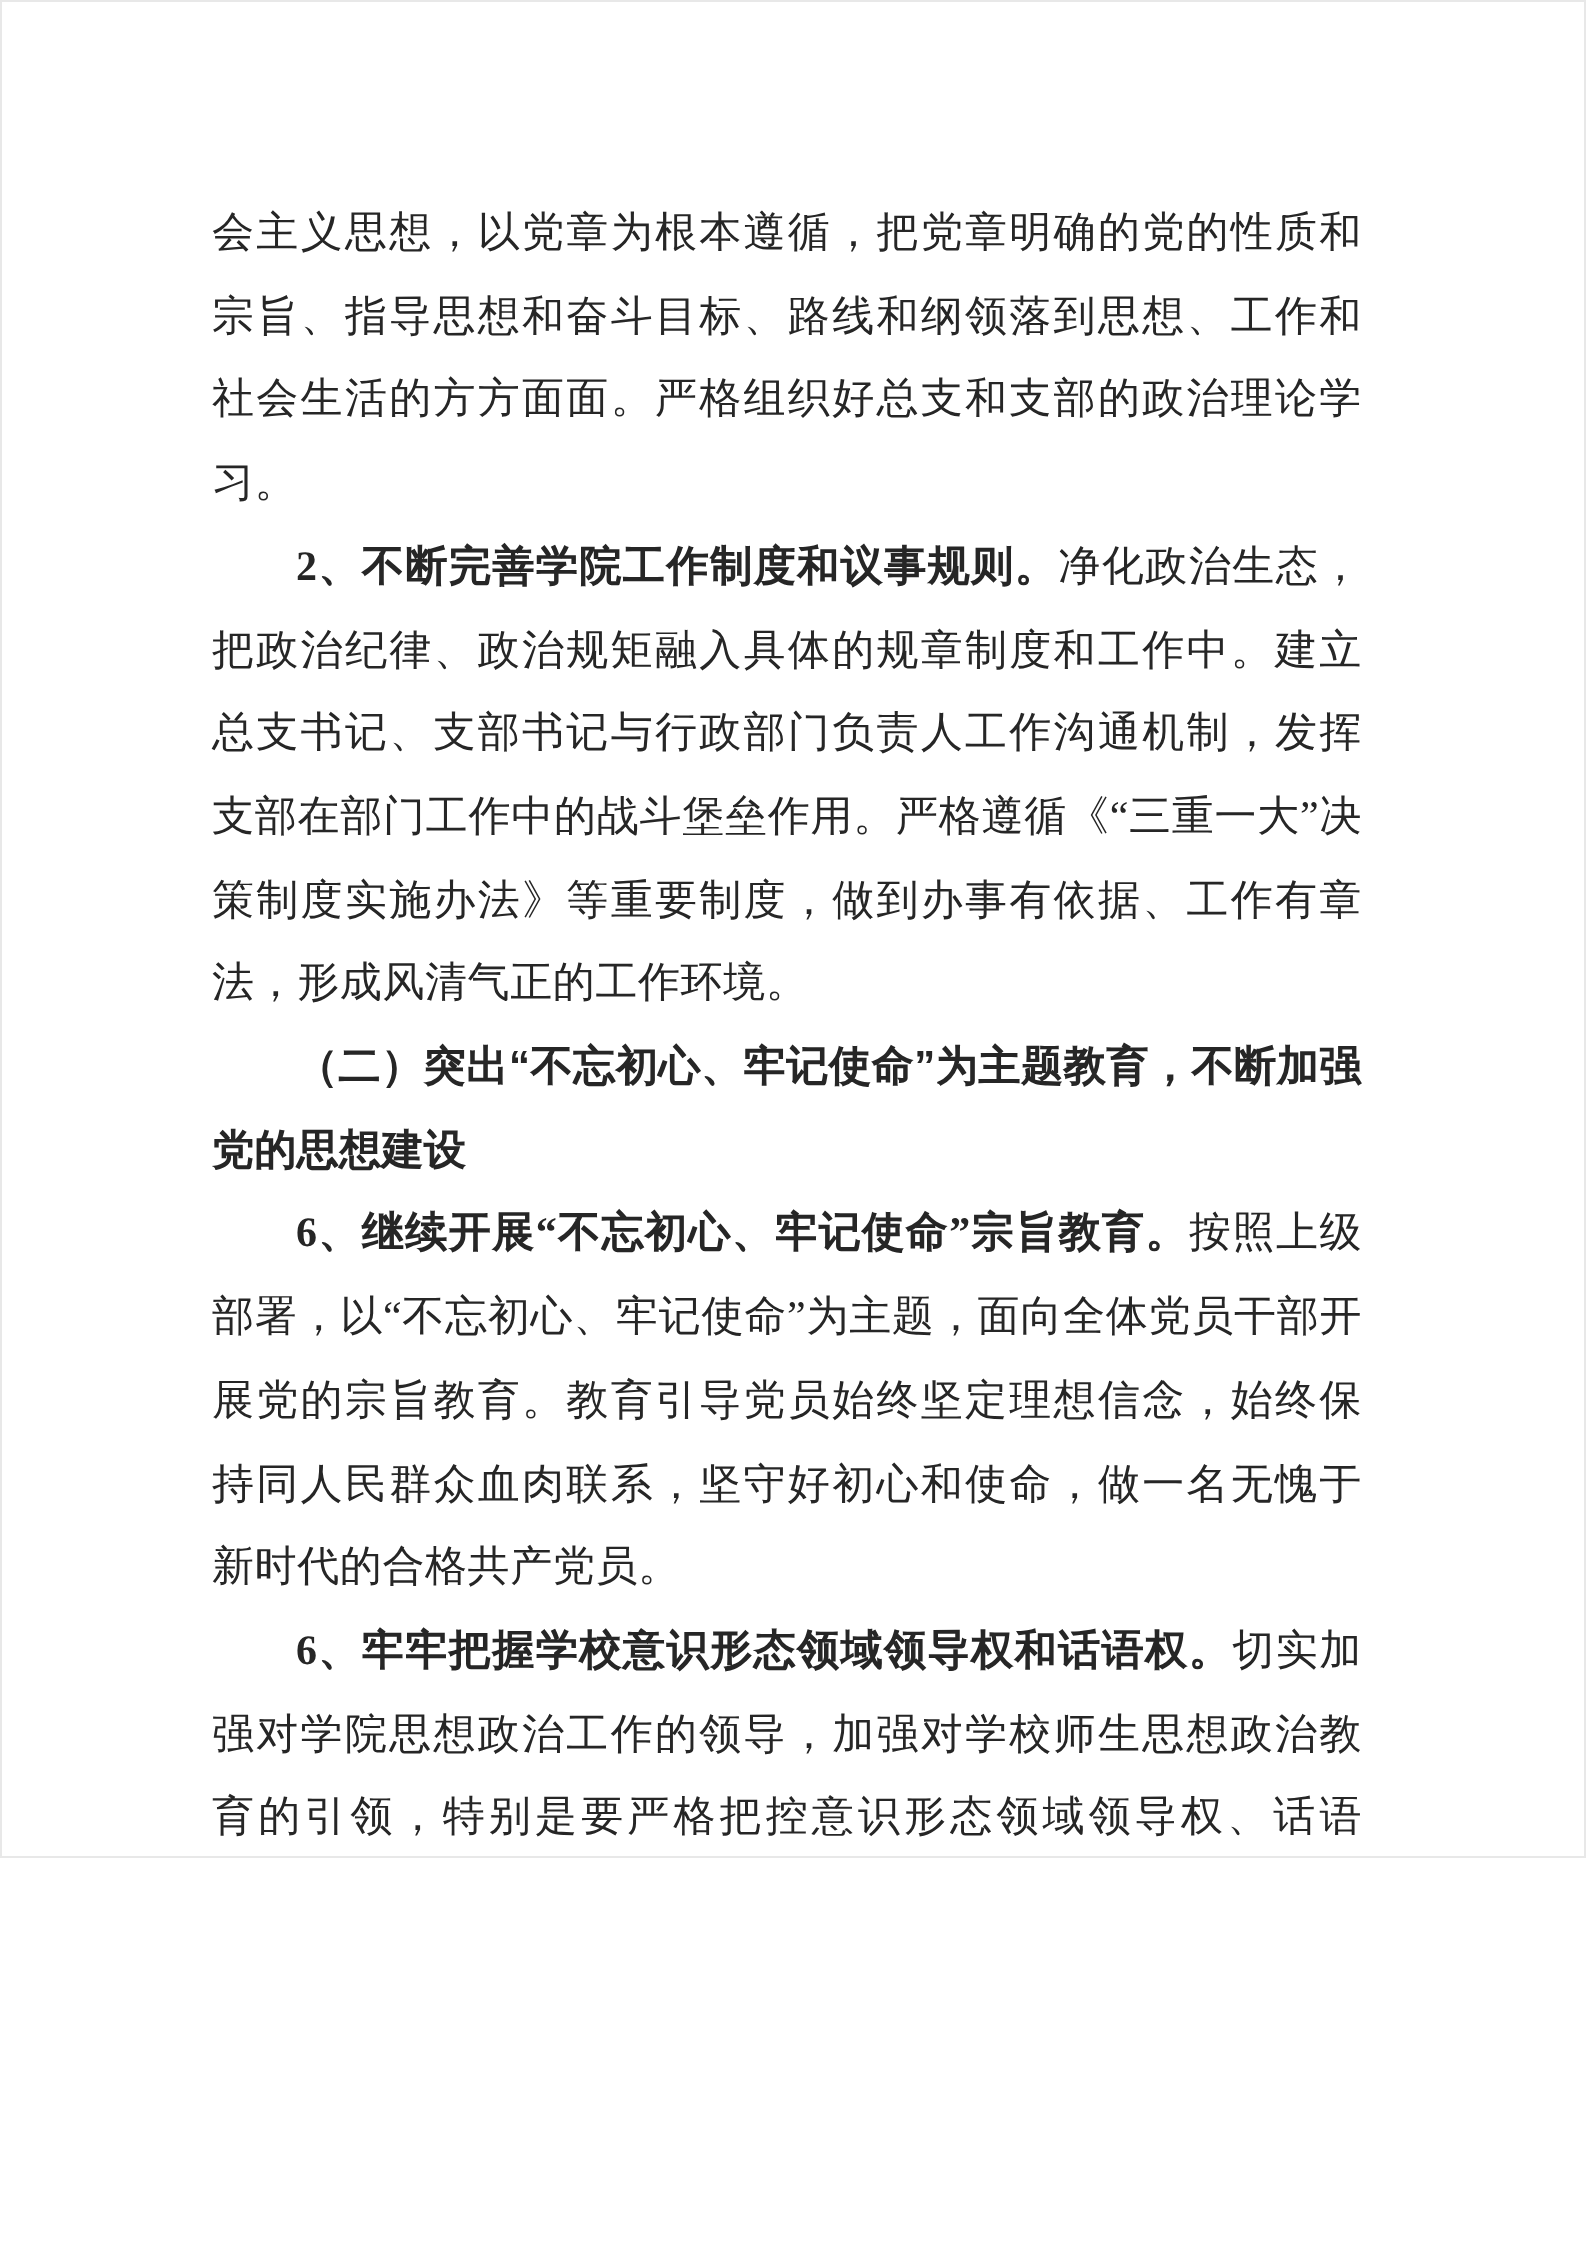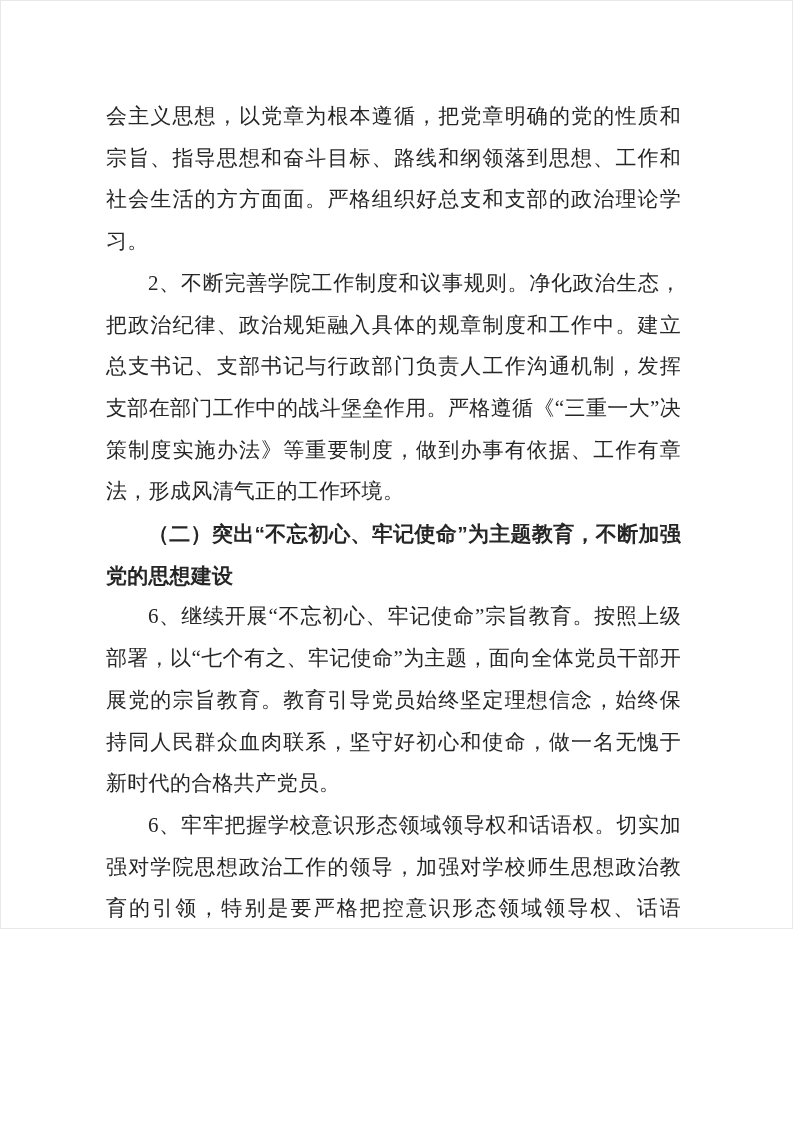--- a/index.html
+++ b/index.html
@@ -29,21 +29,21 @@
     letter-spacing: 0.3px;
   }
   .para {
     margin: 0;
     text-indent: 2em;
   }
   .para.no-indent {
     text-indent: 0;
   }
   .lead {
-    font-weight: 400;
+    font-weight: 700;
   }
   .section-heading {
     margin: 0;
     text-indent: 2em;
     font-weight: 700;
     font-family: "Liberation Sans", "DejaVu Sans", sans-serif;
     letter-spacing: 0.2px;
   }
   .footer {
     position: absolute;
@@ -63,21 +63,21 @@
 
   <div class="doc-body">
 
     <p class="para no-indent">会主义思想，以党章为根本遵循，把党章明确的党的性质和宗旨、指导思想和奋斗目标、路线和纲领落到思想、工作和社会生活的方方面面。严格组织好总支和支部的政治理论学习。</p>
 
     <p class="para"><span class="lead">2、不断完善学院工作制度和议事规则。</span><span>净化政治生态，把政治纪律、政治规矩融入具体的规章制度和工作中。建立总支书记、支部书记与行政部门负责人工作沟通机制，发挥支部在部门工作中的战斗堡垒作用。严格遵循《“三重一大”决策制度实施办法》等重要制度，做到办事有依据、工作有章法，形成风清气正的工作环境。</span></p>
 
 
     <p class="section-heading">（二）突出“不忘初心、牢记使命”为主题教育，不断加强党的思想建设</p>
 
-    <p class="para"><span class="lead">6、继续开展“不忘初心、牢记使命”宗旨教育。</span><span>按照上级部署，以“七个有之、牢记使命”为主题，面向全体党员干部开展党的宗旨教育。教育引导党员始终坚定理想信念，始终保持同人民群众血肉联系，坚守好初心和使命，做一名无愧于新时代的合格共产党员。</span></p>
+    <p class="para"><span class="lead">6、继续开展“不忘初心、牢记使命”宗旨教育。</span><span>按照上级部署，以“不忘初心、牢记使命”为主题，面向全体党员干部开展党的宗旨教育。教育引导党员始终坚定理想信念，始终保持同人民群众血肉联系，坚守好初心和使命，做一名无愧于新时代的合格共产党员。</span></p>
 
     <p class="para"><span class="lead">6、牢牢把握学校意识形态领域领导权和话语权。</span><span>切实加强对学院思想政治工作的领导，加强对学校师生思想政治教育的引领，特别是要严格把控意识形态领域领导权、话语权。增强风险意识和责任意识，树立底线思维，加强舆论引导，齐声发力，抵制各种错误思潮进</span></p>
 
   </div>
 
   <div class="footer">
     <span>2</span>
   </div>
 
 </div>

